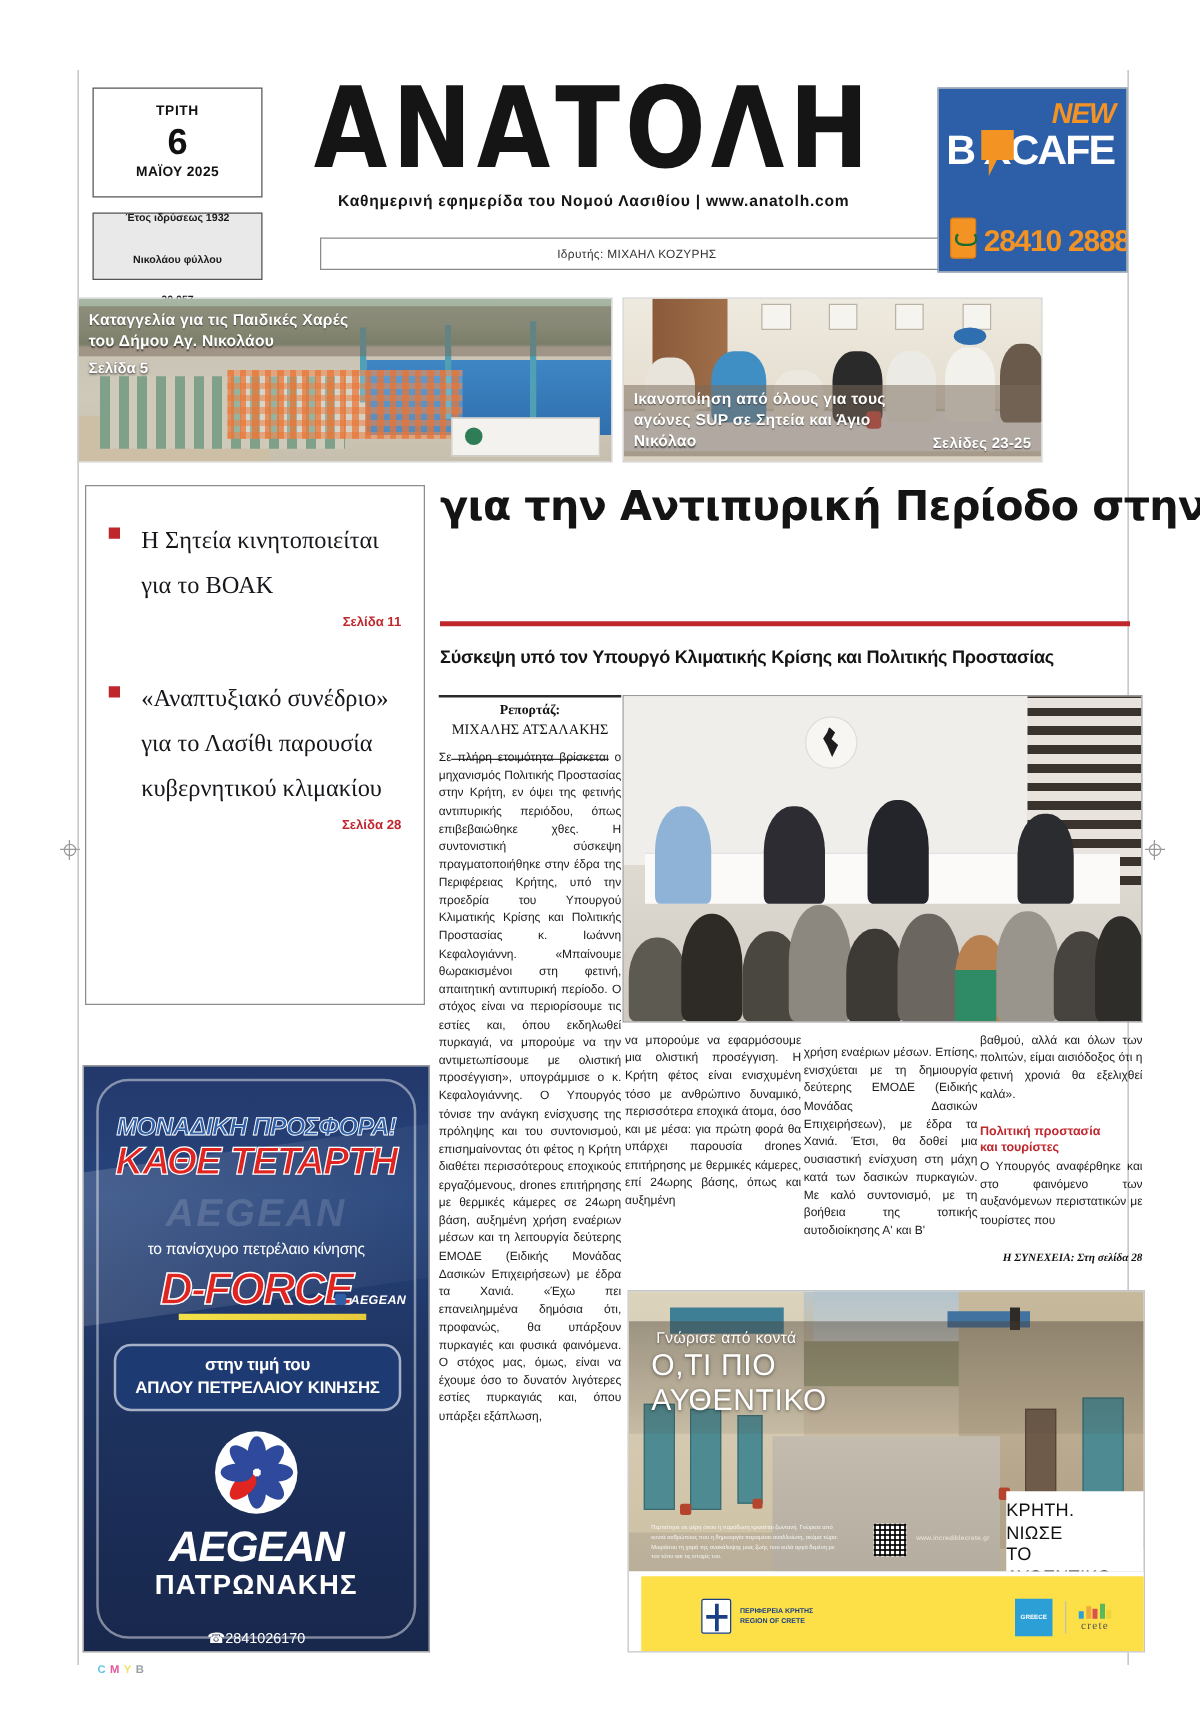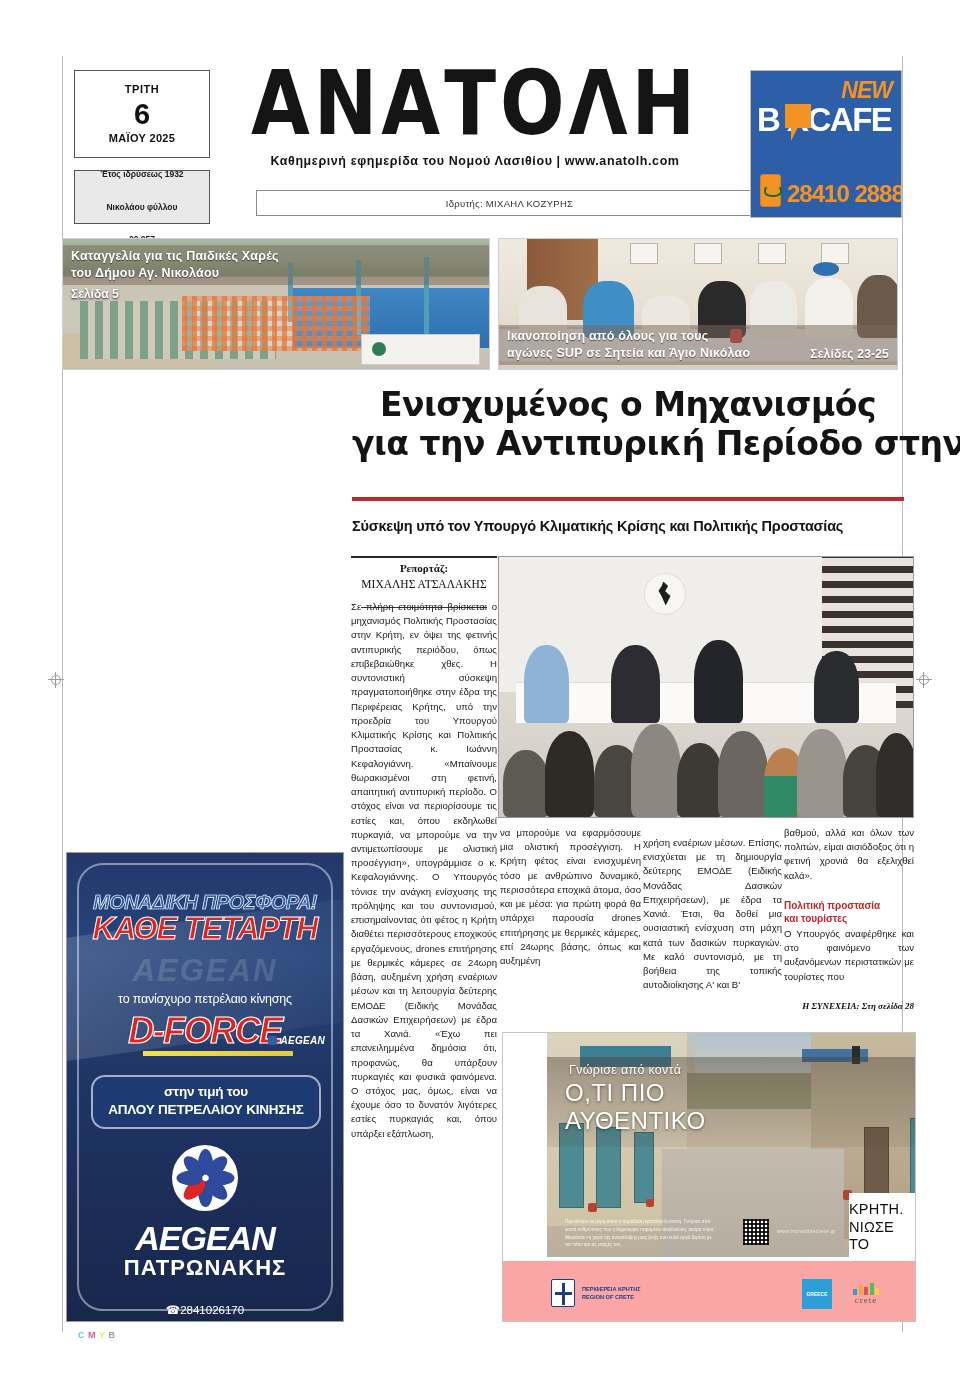--- a/index.html
+++ b/index.html
@@ -94,21 +94,21 @@
     background:#f39324; border-radius:3px; border:1px solid #d87d18;
   }
   .bc-mobile::after {
     content:""; position:absolute; left:3px; top:10px; width:14px; height:8px;
     border:2px solid #1c6b2e; border-radius:8px/5px; border-top-color:transparent;
   }
 
   
   .teaser { position:absolute; border:1px solid #cfcfcf; overflow:hidden; }
   .teaser-l { left:62px; top:238px; width:428px; height:132px; }
-  .teaser-r { left:498px; top:238px; width:400px; height:132px; }
+  .teaser-r { left:498px; top:238px; width:336px; height:132px; }
   .teaser .cap {
     position:absolute; left:0; width:100%;
     background:rgba(120,105,90,.52);
     color:#fff; font-size:12.5px; font-weight:bold; line-height:1.35;
     padding:3px 8px; letter-spacing:.2px;
     text-shadow:0 1px 1px rgba(0,0,0,.55);
   }
   .teaser-l .cap { top:6px; }
   .teaser-l .pg { position:absolute; left:8px; top:48px; color:#fff; font-size:12px;
     font-weight:bold; text-shadow:0 1px 2px rgba(0,0,0,.8); }
@@ -325,21 +325,21 @@
     position:absolute; top:450px; width:100%; text-align:center;
     color:#fff; font-size:11.5px;
   }
 
   
   .crete-ad {
     position:absolute; left:502px; top:1032px; width:414px; height:290px;
     border:1px solid #c5c5c5; background:#fff; overflow:hidden;
   }
   .crete-photo { position:absolute; left:0; top:0; width:100%; height:224px; overflow:hidden;
-    background:linear-gradient(180deg,#b9c6cb 0%,#cdbfa6 18%,#cbbda4 55%,#b9ae99 100%);margin-left:44px; }
+    background:linear-gradient(180deg,#b9c6cb 0%,#cdbfa6 18%,#cbbda4 55%,#b9ae99 100%); }
   .crete-photo .sky { position:absolute; left:36%; top:0; width:28%; height:30%;
     background:linear-gradient(180deg,#b3c3cc,#d9d2bf); }
   .crete-photo .hill { position:absolute; left:34%; top:18%; width:32%; height:16%;
     background:#9d9b79; }
   .crete-photo .lbuild { position:absolute; left:0; top:0; width:34%; height:86%;
     background:linear-gradient(180deg,#dcd3bd,#cfc3a7); }
   .crete-photo .rbuild { position:absolute; right:0; top:0; width:36%; height:92%;
     background:linear-gradient(180deg,#c7b99c,#b0a086); }
   .crete-photo .street { position:absolute; left:28%; top:52%; width:44%; height:48%;
     background:linear-gradient(180deg,#c3bcae,#b4ada0); }
@@ -377,21 +377,21 @@
   .crete-url {
     position:absolute; left:230px; top:195px; color:#efe8dc; font-size:5.2px; letter-spacing:.3px;
   }
   .crete-white {
     position:absolute; right:0; top:160px; width:110px; height:76px; background:#fff;
   }
   .crete-slogan {
     position:absolute; right:8px; top:168px; width:102px; color:#111;
     font-size:14.5px; line-height:1.22; font-weight:normal; letter-spacing:.2px;
   }
-  .crete-footer { position:absolute; left:0; bottom:0; width:100%; height:60px; background:#fca5a5; }
+  .crete-footer { position:absolute; left:10px; bottom:0; width:100%; height:60px; background:#fde047; }
   .crete-region {
     position:absolute; left:48px; bottom:14px; display:flex; align-items:center; gap:7px;
   }
   .crete-crest {
     width:24px; height:28px; border:1.5px solid #1b3f86; border-radius:2px;
     position:relative; background:#fff;
   }
   .crete-crest::before, .crete-crest::after {
     content:""; position:absolute; background:#1b3f86;
   }
@@ -494,24 +494,36 @@
       <div class="person" style="left:90%; width:11%; height:48%; background:#6a5a4c;"></div>
       <div style="position:absolute; left:79%; top:18%; width:26px;height:14px;border-radius:50%;background:#2f6fb0;"></div>
       <div style="position:absolute; left:58%; bottom:20%; width:12px;height:14px;border-radius:3px;background:#c8322c;"></div>
     </div>
     <div class="cap">
       <span>Ικανοποίηση από όλους για τους<br>αγώνες SUP σε Σητεία και Άγιο Νικόλαο</span>
       <span class="pgr">Σελίδες 23-25</span>
     </div>
   </div>
 
+  <div class="leftrail">
+    <div class="rail-item">
+      <span class="sq"></span>
+      <div class="txt">Η Σητεία κινητοποιείται για το ΒΟΑΚ</div>
+      <div class="pg">Σελίδα 11</div>
+    </div>
+    <div class="rail-gap"></div>
+    <div class="rail-item">
+      <span class="sq"></span>
+      <div class="txt">«Αναπτυξιακό συνέδριο» για το Λασίθι παρουσία κυβερνητικού κλιμακίου</div>
+      <div class="pg">Σελίδα 28</div>
+    </div>
+  </div>
 
   <div class="headline">
     <h1>
-      <span>Ενισχυμένος ο Μηχανισμός</span>
       <span class="l2">για την Αντιπυρική Περίοδο στην Κρήτη</span>
     </h1>
   </div>
   <div class="hl-rule"></div>
   <div class="subhead">Σύσκεψη υπό τον Υπουργό Κλιματικής Κρίσης και Πολιτικής Προστασίας</div>
 
   <div class="byline">
     <div class="r1">Ρεπορτάζ:</div>
     <div><span class="r2">ΜΙΧΑΛΗΣ ΑΤΣΑΛΑΚΗΣ</span></div>
   </div>

